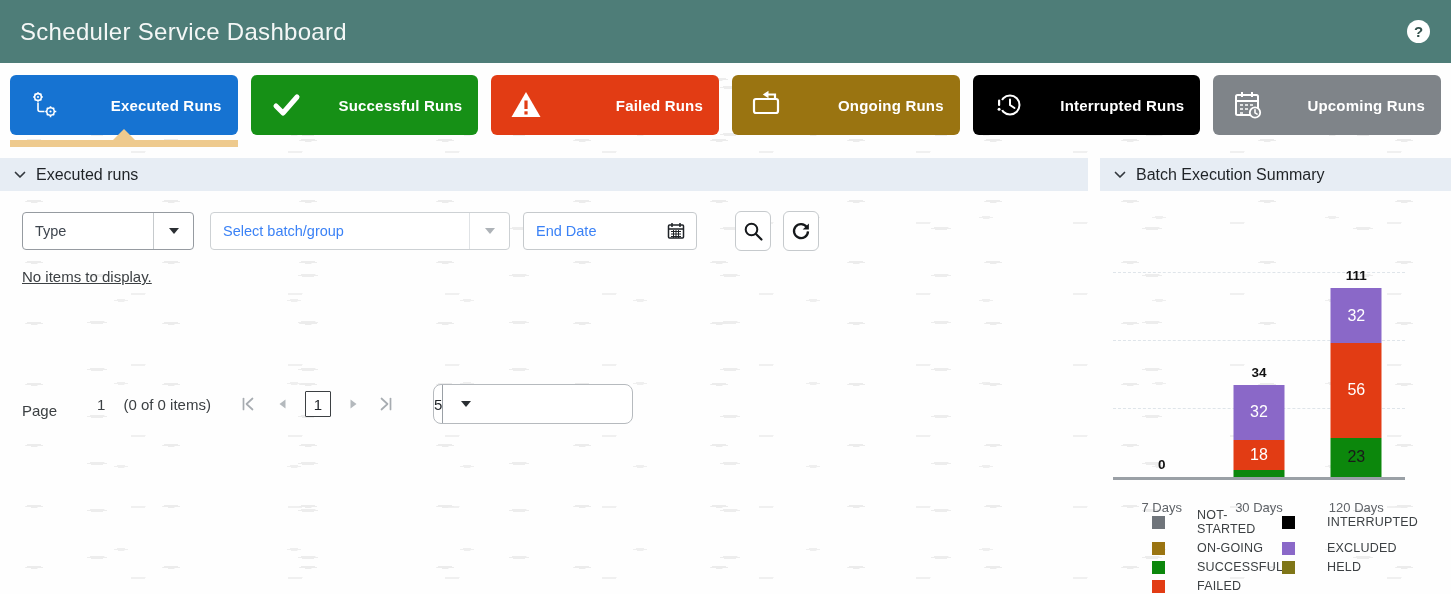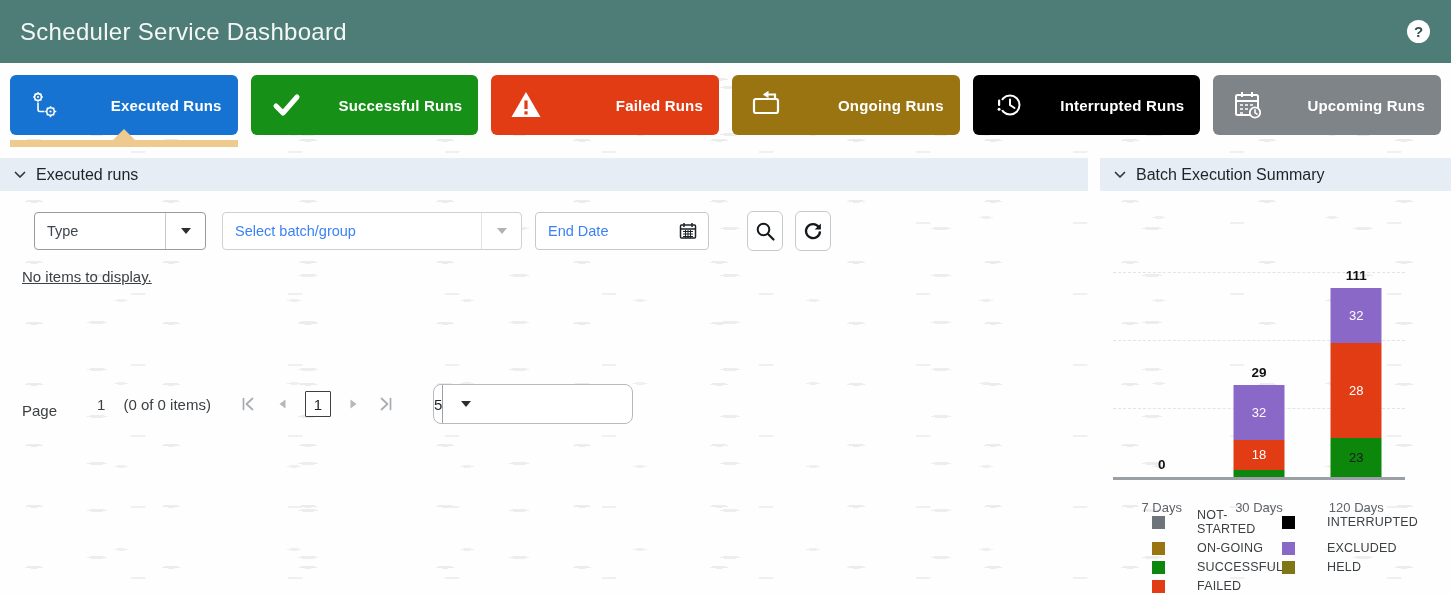--- a/index.html
+++ b/index.html
@@ -25,21 +25,21 @@
   .tab.selected::after { content:""; position:absolute; left:0; right:0; bottom:-12px; height:7px; background:#eeca8e; }
   .tab.selected::before { content:""; position:absolute; left:50%; bottom:-5px; transform:translateX(-50%);
     border-left:11px solid transparent; border-right:11px solid transparent; border-bottom:11px solid #eeca8e; }
   
   .sec-header { position:absolute; height:33px; background:#e7edf4; display:flex; align-items:center; }
   .sec-header .chev { width:16px; height:16px; margin:0 8px 0 12px; }
   .sec-header .sec-title { font-size:16px; color:#1f2327; }
   #execHeader { top:158px; left:0; width:1088px; }
   #summaryHeader { top:158px; left:1100px; width:403px; }
   
-  .filters { position:absolute; top:211px; left:22px; display:flex; align-items:center;margin-left:12px; }
+  .filters { position:absolute; top:211px; left:22px; display:flex; align-items:center; }
   .fbox { height:38px; background:#fff; border-radius:4px; display:flex; align-items:center; font-size:14.5px; }
   .fbox .ftext { padding-left:12px; flex:1; color:#3e454e; }
   .fbox .ph { color:#3b82f6; }
   .caret { width:0; height:0; border-left:5px solid transparent; border-right:5px solid transparent; border-top:6px solid #2b2f33; }
   .caret.light { border-top-color:#aeb3b8; }
   .caret-cell { width:40px; align-self:stretch; display:flex; align-items:center; justify-content:center; border-left:1px solid #c6cacd; }
   #typeSelect { width:172px; border:1px solid #969ba1; }
   #batchSelect { width:300px; margin-left:16px; border:1px solid #cdd1d4; }
   #batchSelect .caret-cell { border-left-color:#e0e3e6; }
   .datebox { width:175px; border:1px solid #c6cacd; }
@@ -62,21 +62,21 @@
   .pg-size { width:200px; height:40px; border:1px solid #b6babe; border-radius:8px; background:#fff; display:flex; align-items:center; cursor:pointer; }
   .pg-size .ftext { color:#1f2327; font-size:15px; }
   .pg-size .caret-cell { width:46px; border-left-color:#9aa0a6; }
   
   .chart-wrap { position:absolute; top:263px; left:1113px; width:292px; }
   .chart-area { position:relative; height:214px; }
   .gridline { position:absolute; left:0; right:0; height:0; border-top:1px dashed #dfe5ea; }
   .cols { position:absolute; left:0; right:0; top:0; bottom:0; display:flex; }
   .col { flex:1; position:relative; }
   .bar { position:absolute; left:50%; transform:translateX(-50%); bottom:0; width:51px; display:flex; flex-direction:column; }
-  .seg { width:100%; display:flex; align-items:center; justify-content:center; font-size:13px; }
+  .seg { width:100%; display:flex; align-items:center; justify-content:center; font-size:16px; }
   .total { position:absolute; left:50%; transform:translateX(-50%); font-size:13.5px; font-weight:700; color:#111; white-space:nowrap; }
   .axis { height:3px; background:#9aa0a6; }
   .xlabels { display:flex; margin-top:20px; }
   .xlabels div { flex:1; text-align:center; font-size:13px; color:#5f6368; }
   
   .legend { position:absolute; top:508px; left:1152px; display:grid; grid-template-columns:130px 130px; row-gap:5px; }
   .lg-item { display:flex; align-items:center; font-size:12.5px; color:#3c4043; letter-spacing:.2px;gap:24px; }
   .lg-swatch { width:13px; height:13px; margin-right:8px; flex:0 0 auto; }
   svg { display:block; }
 </style>
@@ -258,32 +258,32 @@
   <div class="chart-area" id="chartArea">
       <div class="gridline" style="bottom: 67.9807px;"></div>
       <div class="gridline" style="bottom: 135.961px;"></div>
       <div class="gridline" style="bottom: 203.942px;"></div>
       <div class="cols">
         <div class="col">
           <div class="total" style="bottom: 5px;">0</div>
           <div class="bar"></div>
         </div>
         <div class="col">
-          <div class="total" style="bottom: 96.7739px;">29</div>
+          <div class="total" style="bottom: 96.7739px;">34</div>
           <div class="bar">
             <div class="seg" style="height: 54.3845px; background: rgb(138, 104, 200); color: rgb(255, 255, 255);">32</div>
             <div class="seg" style="height: 30.5913px; background: rgb(226, 60, 20); color: rgb(255, 255, 255);">18</div>
             <div class="seg" style="height: 6.79807px; background: rgb(12, 135, 12); color: rgb(26, 26, 26);"></div>
           </div>
         </div>
         <div class="col">
           <div class="total" style="bottom: 193.646px;">111</div>
           <div class="bar">
             <div class="seg" style="height: 54.3845px; background: rgb(138, 104, 200); color: rgb(255, 255, 255);">32</div>
-            <div class="seg" style="height: 95.1729px; background: rgb(226, 60, 20); color: rgb(255, 255, 255);">28</div>
+            <div class="seg" style="height: 95.1729px; background: rgb(226, 60, 20); color: rgb(255, 255, 255);">56</div>
             <div class="seg" style="height: 39.0889px; background: rgb(12, 135, 12); color: rgb(26, 26, 26);">23</div>
           </div>
         </div>
       </div>
     </div>
   <div class="axis"></div>
   <div class="xlabels" id="xLabels">
       <div>7 Days</div>
       <div>30 Days</div>
       <div>120 Days</div>

